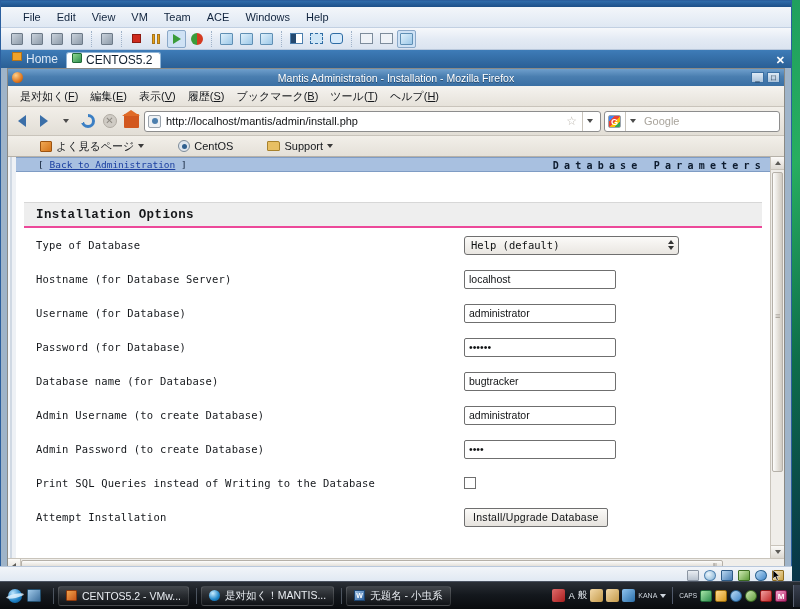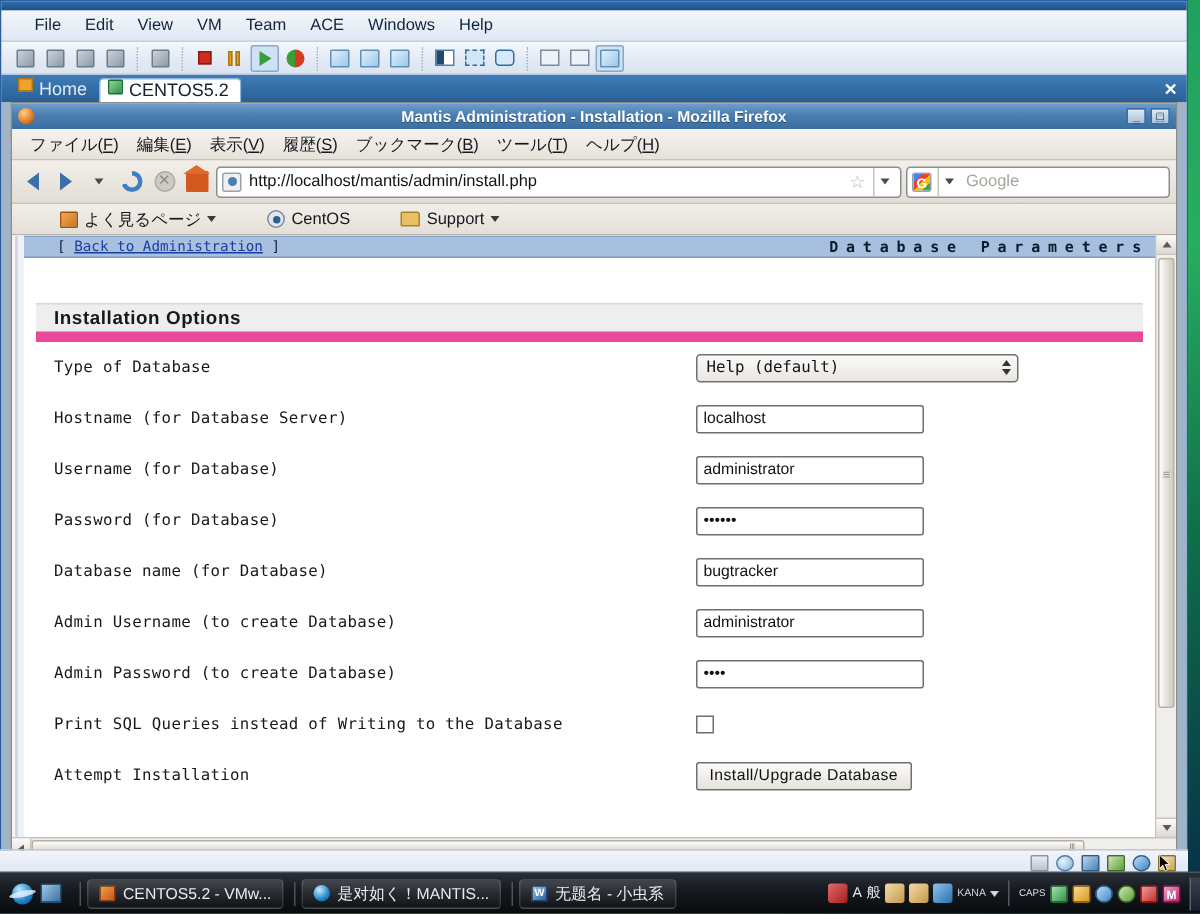--- a/index.html
+++ b/index.html
@@ -95,21 +95,21 @@
   
   .ff {
     position: absolute; left: 6px; top: 0px; width: 778px; height: 505px;
     background: #e8e4dd; border: 1px solid #8a8a86;
     display: flex; flex-direction: column;
   }
   .ff-title {
     height: 17px; flex: 0 0 auto; position: relative;
     background: linear-gradient(180deg, #6f9fcc 0%, #4a7eb0 45%, #3a6fa3 100%);
     display: flex; align-items: center; justify-content: center;
-    color: #fff; font-size: 10.5px; font-weight: bold;
+    color: #fff; font-size: 10.5px; font-weight: normal;
     text-shadow: 0 1px 0 rgba(0,0,0,.4);
   }
   .ff-fav { position: absolute; left: 4px; top: 3px; width: 11px; height: 11px;
             border-radius: 50%; background: radial-gradient(circle at 35% 30%, #ffd08a, #e07820 60%, #9c4a0b); }
   .ff-winbtns { position: absolute; right: 4px; top: 3px; display: flex; gap: 3px; }
   .ff-winbtn { width: 13px; height: 11px; background: linear-gradient(180deg,#dfeaf5,#a9c2da);
                border: 1px solid #3a6fa3; font-size: 8px; line-height: 9px; text-align: center; color: #17314b; }
 
   .ff-menubar {
     height: 21px; flex: 0 0 auto;
@@ -188,24 +188,24 @@
                 font-family: "DejaVu Sans Mono", monospace; }
   .back-admin a { color: #1b3fa0; text-decoration: underline; }
   .dbp-title {
     position: absolute; right: 4px; top: 0; font-size: 10px; font-weight: bold;
     color: #0d1b2e; letter-spacing: 5.2px; line-height: 15px;
     font-family: "DejaVu Sans Mono", monospace;
     margin-left: 43px;
   }
   .page-body { margin-left: 8px; padding: 0; background: #fff; }
   .section-head {
-    margin: 30px 8px 0 8px; background: #eeeeee; border-top: 1px solid #d7d7d7; border-bottom: 7px solid #ec4899;
+    margin: 30px 8px 0 8px; background: #eeeeee; border-top: 1px solid #d7d7d7; border-bottom: 2px solid #ec4899;
     height: 26px; display: flex; align-items: center; padding-left: 12px;
     font-size: 12.5px; font-weight: bold; color: #16181b;
-    font-family: Liberation Sans, sans-serif; letter-spacing: .4px;
+    font-family: Liberation Mono, monospace; letter-spacing: .4px;
   }
   .form-table { margin: 0 8px; width: calc(100% - 16px); }
   .frow { display: flex; align-items: center; height: 34px; }
   .flabel {
     width: 440px; padding-left: 12px; font-size: 10.5px; color: #15181c;
     font-family: "DejaVu Sans Mono", monospace; letter-spacing: .2px; white-space: nowrap;
   }
   .fctrl { flex: 1 1 auto; }
   .txt {
     width: 152px; height: 19px; background: #fff; border: 1px solid #6f6f6f;
@@ -434,21 +434,21 @@
         <div class="ff-title">
           <span class="ff-fav"></span>
           <span>Mantis Administration - Installation - Mozilla Firefox</span>
           <span class="ff-winbtns">
             <span class="ff-winbtn">_</span>
             <span class="ff-winbtn">□</span>
           </span>
         </div>
 
         <div class="ff-menubar">
-          <div class="mi"><span>ファイル(</span><u>F</u><span>)</span></div>
+          <div class="mi"><span>是对如く(</span><u>F</u><span>)</span></div>
           <div class="mi"><span>編集(</span><u>E</u><span>)</span></div>
           <div class="mi"><span>表示(</span><u>V</u><span>)</span></div>
           <div class="mi"><span>履歴(</span><u>S</u><span>)</span></div>
           <div class="mi"><span>ブックマーク(</span><u>B</u><span>)</span></div>
           <div class="mi"><span>ツール(</span><u>T</u><span>)</span></div>
           <div class="mi"><span>ヘルプ(</span><u>H</u><span>)</span></div>
         </div>
 
         <div class="ff-navbar">
           <div class="nav-arrow">

